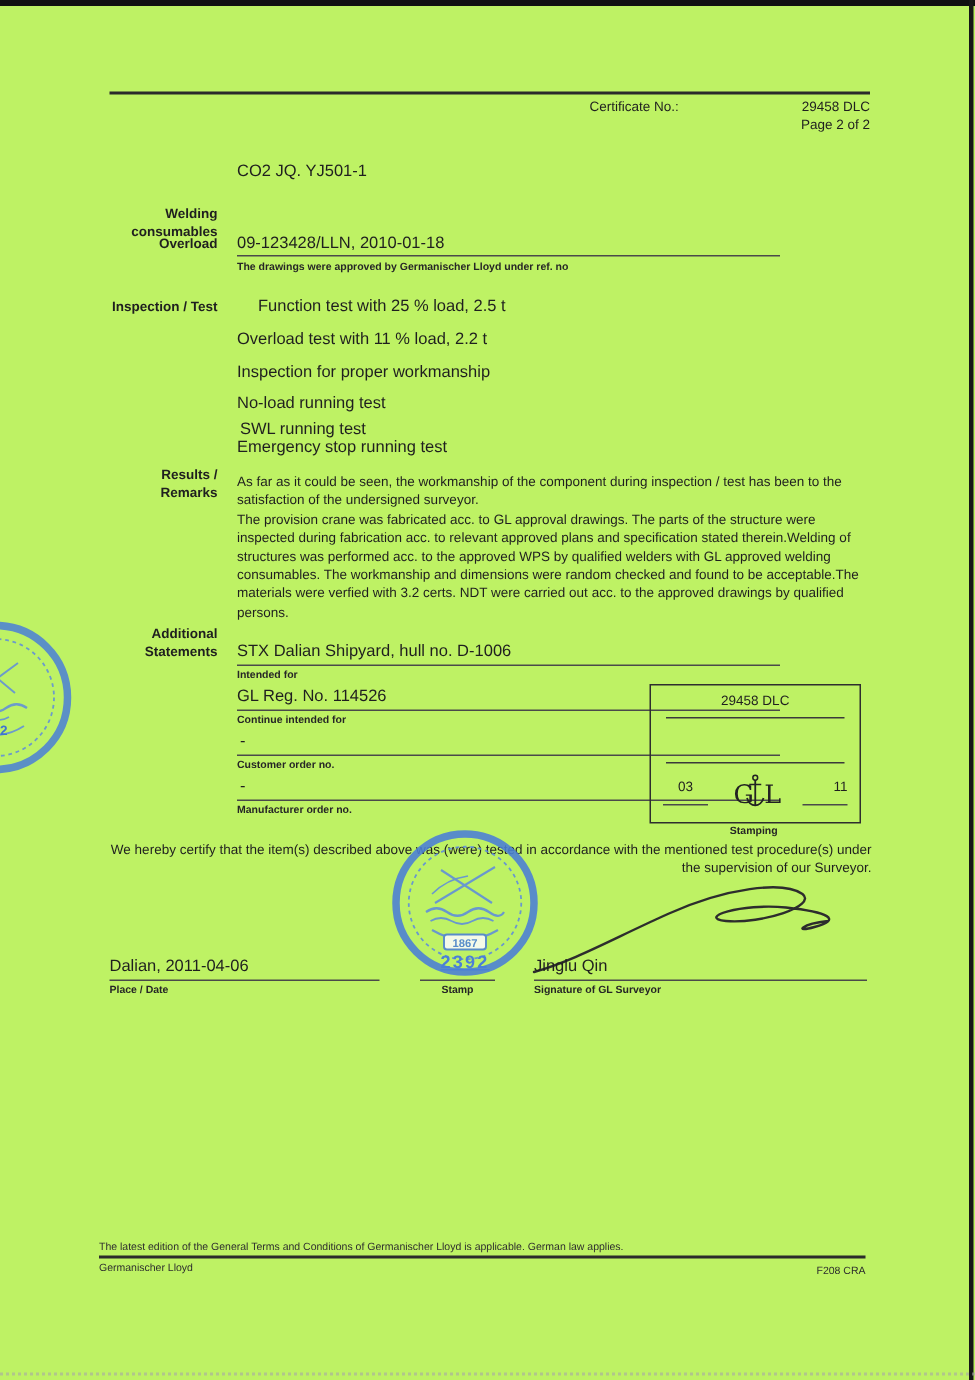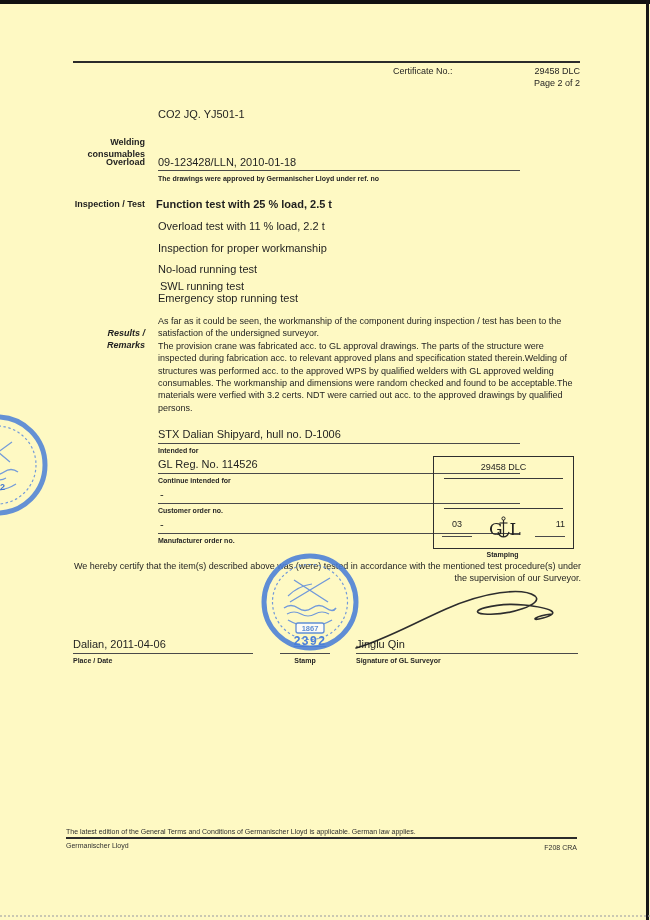--- a/index.html
+++ b/index.html
@@ -1,16 +1,16 @@
 <!DOCTYPE html>
 <html><head>
 <meta charset="utf-8">
 <style>
   html,body{margin:0;padding:0;background:#e8e8e8;}
-  .page{position:relative;width:650px;height:920px;background:#fef9c3;overflow:hidden;
+  .page{position:relative;width:650px;height:920px;background:#bef264;overflow:hidden;
         font-family:"Liberation Sans", sans-serif;color:#1f1f1f;}
   .abs{position:absolute;}
   .t9{font-size:9px;line-height:11px;}
   .cap{font-size:7px;font-weight:bold;color:#262626;line-height:9px;}
   .col-label{width:145px;text-align:right;font-weight:bold;font-size:9px;line-height:11.5px;white-space:pre-line;}
   .value{font-size:11px;line-height:11px;}
   .rule{background:#2b2b2b;height:2px;}
   .uline{border-bottom:1px solid #4a4a4a;height:0;}
   .results-text{width:420px;font-size:9px;line-height:12.4px;white-space:pre-line;}
   .topbar{left:0;top:0;width:650px;height:4px;background:#111;}
@@ -51,32 +51,34 @@
   <div class="abs col-label" style="left:0;top:109px;margin-top:28px;">Welding
 consumables</div>
   <div class="abs value" style="left:158px;top:109px;">CO2 JQ. YJ501-1</div>
 
   <div class="abs col-label" style="left:0;top:157px;">Overload</div>
   <div class="abs value" style="left:158px;top:157px;">09-123428/LLN, 2010-01-18</div>
   <div class="abs uline" style="left:158px;top:170px;width:362px;"></div>
   <div class="abs cap" style="left:158px;top:174px;">The drawings were approved by Germanischer Lloyd under ref. no</div>
 
   <div class="abs col-label" style="left:0;top:199px;">Inspection / Test</div>
-  <div class="abs value" style="left:156px;top:199px;font-weight:bold;">Function test with 25 % load, 2.5 t</div>
+  <div class="abs value" style="left:172px;top:199px;">Function test with 25 % load, 2.5 t</div>
   <div class="abs value" style="left:158px;top:221px;">Overload test with 11 % load, 2.2 t</div>
   <div class="abs value" style="left:158px;top:243px;">Inspection for proper workmanship</div>
   <div class="abs value" style="left:158px;top:264px;">No-load running test</div>
   <div class="abs value" style="left:160px;top:281px;">SWL running test</div>
   <div class="abs value" style="left:158px;top:293px;">Emergency stop running test</div>
 
-  <div class="abs col-label" style="left:0;top:328px;font-style:italic;">Results /
+  <div class="abs col-label" style="left:0;top:311px;">Results /
 Remarks</div>
   <div class="abs results-text" style="left:158px;top:315px;">As far as it could be seen, the workmanship of the component during inspection / test has been to the satisfaction of the undersigned surveyor.
 The provision crane was fabricated acc. to GL approval drawings. The parts of the structure were inspected during fabrication acc. to relevant approved plans and specification stated therein.Welding of structures was performed acc. to the approved WPS by qualified welders with GL approved welding consumables. The workmanship and dimensions were random checked and found to be acceptable.The materials were verfied with 3.2 certs. NDT were carried out acc. to the approved drawings by qualified persons.</div>
 
+  <div class="abs col-label" style="left:0;top:417px;">Additional
+Statements</div>
 
   <div class="abs value" style="left:158px;top:429px;">STX Dalian Shipyard, hull no. D-1006</div>
   <div class="abs uline" style="left:158px;top:443px;width:362px;"></div>
   <div class="abs cap" style="left:158px;top:446px;">Intended for</div>
 
   <div class="abs value" style="left:158px;top:459px;">GL Reg. No. 114526</div>
   <div class="abs uline" style="left:158px;top:473px;width:362px;"></div>
   <div class="abs cap" style="left:158px;top:476px;">Continue intended for</div>
 
   <div class="abs value" style="left:160px;top:489px;">-</div>

